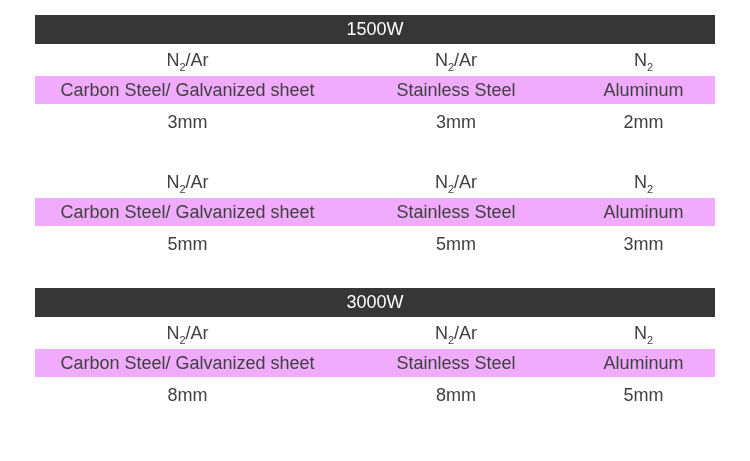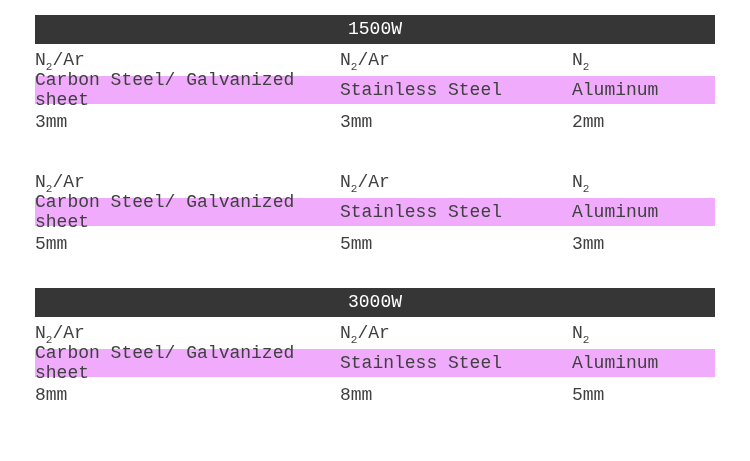--- a/index.html
+++ b/index.html
@@ -8,31 +8,31 @@
     background: #ffffff;
     overflow: hidden;
     font-family: "Liberation Sans", sans-serif;
     color: #404040;
   }
   .tbl {
     position: absolute;
     left: 35px; top: 15px;
     width: 680px;
   }
-  .block { margin-bottom: 26px; font-family: Liberation Mono, monospace; }
+  .block { margin-bottom: 26px; }
   .hdr {
     height: 29px;
     background: #363636;
     color: #ffffff;
     font-size: 18px;
     line-height: 29px;
     text-align: center;
   }
   .row { display: flex; align-items: center; font-size: 18px; }
-  .cell { text-align: left; }
+  .cell { text-align: center; }
   .c0 { width: 305px; }
   .c1 { width: 232px; }
   .c2 { width: 143px; }
   .gas { height: 32px; }
   .mat { height: 28px; background: #f0abfc; }
   .thk { height: 36px; }
   sub  { font-size: 11px; line-height: 0; }
 </style>
 </head>
 <body>

